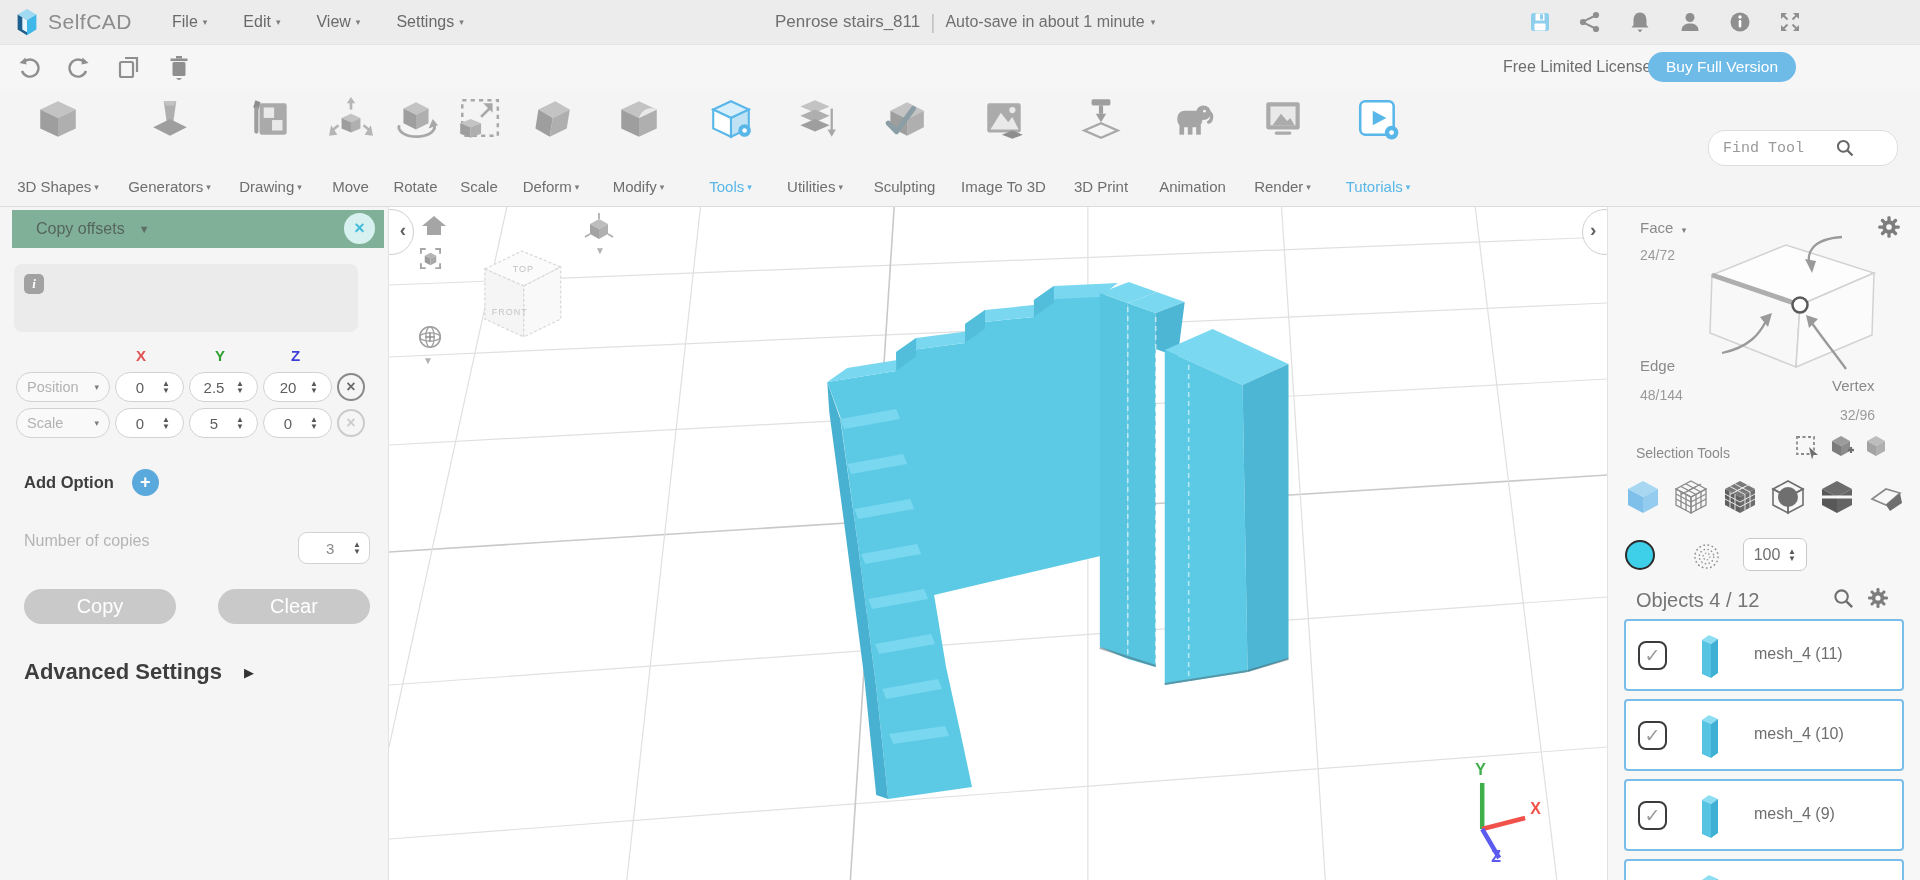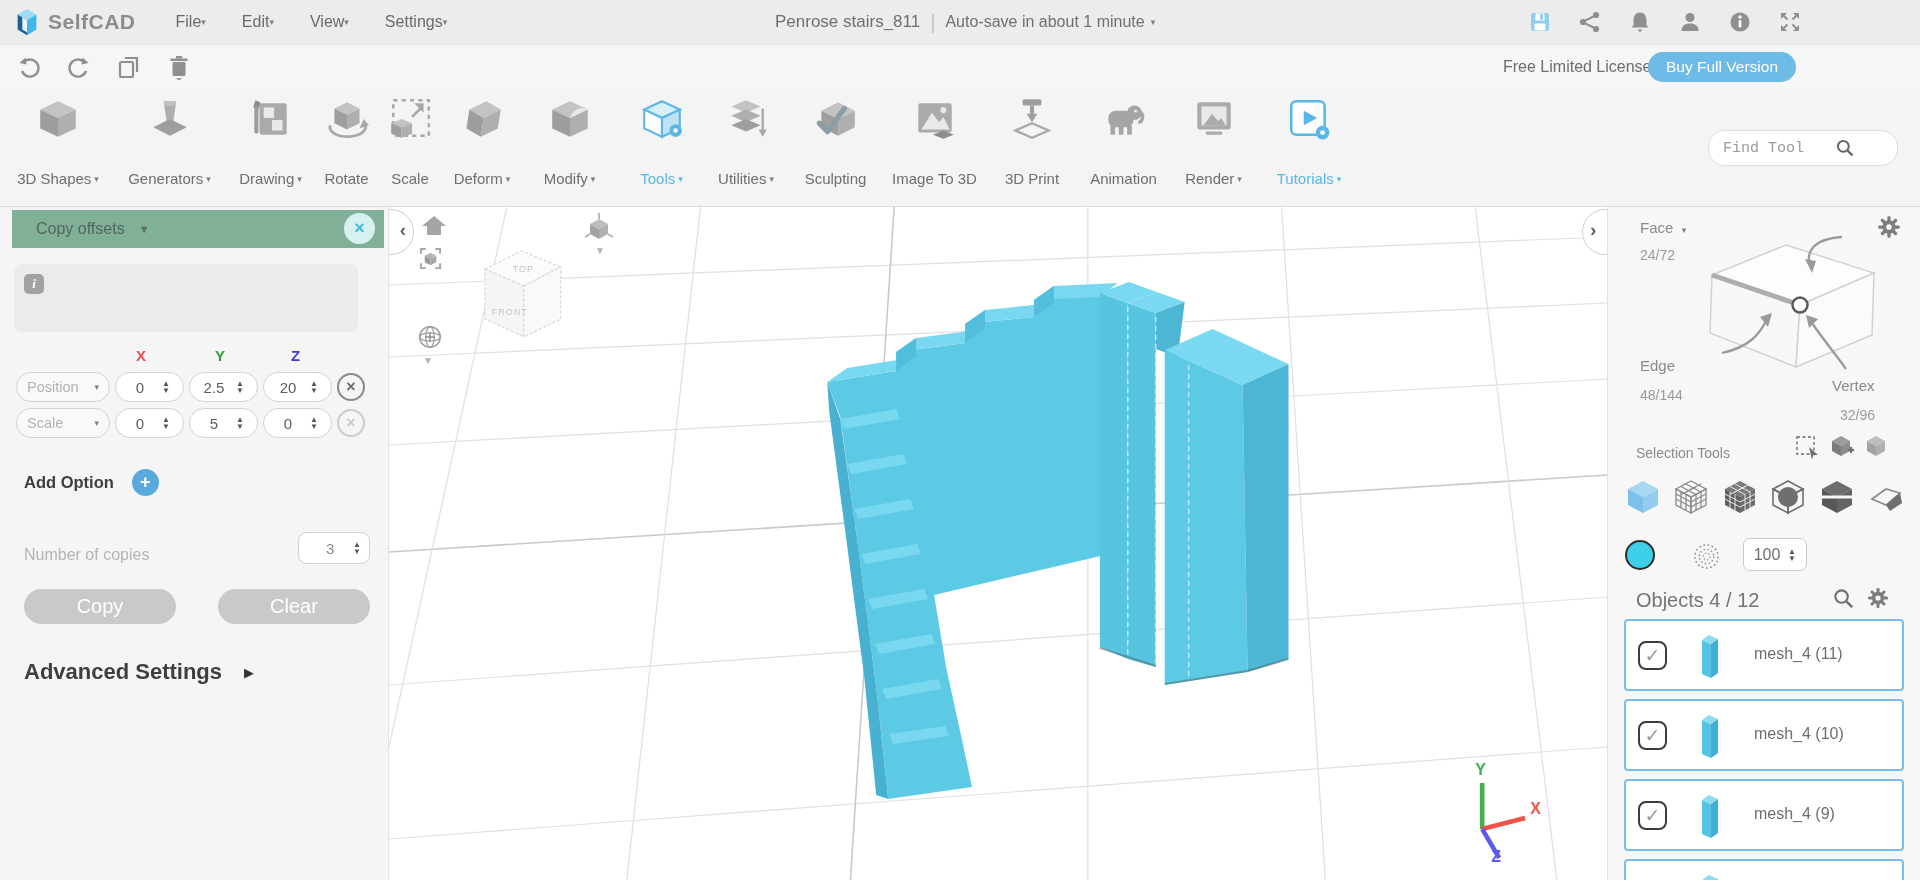--- a/index.html
+++ b/index.html
@@ -1,43 +1,43 @@
 <!DOCTYPE html>
 <html><head>
 <meta charset="utf-8">
 <style>
   html,body{margin:0;padding:0;background:#fff;font-family:"Liberation Sans","DejaVu Sans",sans-serif;}
   #app{position:relative;width:1920px;height:880px;overflow:hidden;background:#fff;color:#6a6a6a;}
 
   
   .bar1{height:44px;background:#ececec;display:flex;align-items:center;position:relative;border-bottom:1px solid #e4e4e4;}
   .logo{display:flex;align-items:center;margin-left:12px;}
-  .logo-text{font-size:21px;font-weight:bold;color:#8c8c8c;margin-left:6px;letter-spacing:.5px;}
+  .logo-text{font-size:21px;font-weight:normal;color:#8c8c8c;margin-left:6px;letter-spacing:.5px;}
   .menus{display:flex;margin-left:22px;}
-  .menu-item{font-size:16px;color:#6a6a6a;padding:0 18px;height:44px;display:flex;align-items:center;cursor:pointer;}
+  .menu-item{font-size:16px;color:#6a6a6a;padding:0 18px;height:44px;display:flex;align-items:center;gap:5px;cursor:pointer;}
   .car{font-size:9px;color:#7d7d7d;}
   .title-group{position:absolute;left:775px;top:0;height:44px;display:flex;align-items:center;gap:10px;}
   .doc-title{font-size:17px;color:#6f6f6f;}
   .divider{font-size:20px;color:#c2c2c2;font-weight:100;}
   .autosave{font-size:16px;color:#6f6f6f;display:flex;align-items:center;gap:6px;cursor:pointer;}
   .bar1-icons{position:absolute;left:1528px;top:0;height:44px;display:flex;align-items:center;gap:26px;}
   .b1i{width:24px;height:24px;cursor:pointer;}
 
   
   .bar2{height:44px;background:#f6f6f6;display:flex;align-items:center;position:relative;}
   .edit-icons{display:flex;align-items:center;gap:24px;margin-left:16px;}
   .e2i{width:26px;height:26px;cursor:pointer;position:relative;}
   .license{position:absolute;left:1503px;font-size:16px;color:#6d6d6d;}
   .buy-btn{position:absolute;left:1648px;top:7px;height:30px;padding:0 18px;border-radius:15px;background:#6fbbe8;color:#fff;font-size:15.5px;display:flex;align-items:center;cursor:pointer;}
 
   
   .toolbar{height:117px;background:#f4f4f4;border-bottom:1px solid #dcdcdc;display:flex;position:relative;padding-left:2px;}
   .titem{display:flex;flex-direction:column;align-items:center;cursor:pointer;flex:none;}
   .ticon{width:46px;height:46px;margin-top:7px;}
-  .tlabel{margin-top:28px;font-size:15px;color:#6e6e6e;white-space:nowrap;display:flex;align-items:center;gap:3px;}
+  .tlabel{margin-top:36px;font-size:15px;color:#6e6e6e;white-space:nowrap;display:flex;align-items:center;gap:3px;}
   .titem.active .tlabel{color:#58b7e8;}
   .findtool{position:absolute;right:22px;top:41px;width:164px;height:34px;background:#fff;border:1px solid #dedede;border-radius:17px;display:flex;align-items:center;padding:0 12px;}
   .findtool input{border:none;outline:none;width:110px;font-size:15px;color:#701a75;background:transparent;font-family:Liberation Mono, monospace;}
   .findtool input::placeholder{color:#9a9a9a;}
 
   
   .content{display:flex;height:675px;}
 
   
   .lpanel{width:388px;background:#f5f5f5;position:relative;border-right:1px solid #e2e2e2;flex:none;}
@@ -53,21 +53,21 @@
   .vrow{position:absolute;left:16px;height:30px;display:flex;align-items:center;gap:5px;}
   .pill-label{width:94px;height:30px;border:1.5px solid #d2d2d2;border-radius:15px;background:#f9f9f9;display:flex;align-items:center;justify-content:space-between;padding:0 10px;box-sizing:border-box;font-size:14.5px;color:#b2b2b2;cursor:pointer;}
   .num-input{width:69px;height:30px;border:1.5px solid #d2d2d2;border-radius:15px;background:#fff;display:flex;align-items:center;box-sizing:border-box;padding:0 6px 0 2px;}
   .num-input input{width:40px;border:none;outline:none;background:transparent;font-size:15px;color:#5e5e5e;text-align:center;font-family:inherit;}
   .stepper{display:flex;flex-direction:column;line-height:7px;font-size:8px;color:#555;cursor:pointer;}
   .rm-btn{width:28px;height:28px;border-radius:50%;border:2px solid #8a8a8a;color:#6a6a6a;font-size:16px;font-weight:bold;display:flex;align-items:center;justify-content:center;cursor:pointer;box-sizing:border-box;}
   .rm-btn.disabled{border-color:#cbcbcb;color:#cbcbcb;}
   .add-row{position:absolute;left:24px;top:262px;display:flex;align-items:center;gap:18px;}
   .add-label{font-size:16.5px;font-weight:bold;color:#3e3e3e;}
   .plus-btn{width:27px;height:27px;border-radius:50%;background:#5aa9dc;color:#fff;font-size:18px;font-weight:bold;display:flex;align-items:center;justify-content:center;cursor:pointer;}
-  .copies-row{position:absolute;left:24px;top:325px;width:346px;display:flex;align-items:flex-end;justify-content:space-between;}
+  .copies-row{position:absolute;left:24px;top:325px;width:346px;display:flex;align-items:flex-start;justify-content:space-between;}
   .copies-label{font-size:16px;color:#b4b4b4;}
   .copies-input{width:72px;height:32px;border:1.5px solid #d2d2d2;border-radius:9px;background:#fff;display:flex;align-items:center;box-sizing:border-box;padding:0 8px 0 2px;justify-content:flex-end;gap:4px;}
   .copies-input input{width:34px;border:none;outline:none;background:transparent;font-size:15px;color:#8a8a8a;text-align:center;font-family:inherit;}
   .btn-row{position:absolute;left:24px;top:382px;width:346px;display:flex;justify-content:space-between;}
   .gbtn{width:152px;height:35px;border-radius:17.5px;background:#c9c9c9;color:#fff;font-size:20px;display:flex;align-items:center;justify-content:center;cursor:pointer;}
   .adv-row{position:absolute;left:24px;top:452px;display:flex;align-items:center;gap:22px;cursor:pointer;}
   .adv-label{font-size:22px;font-weight:bold;color:#3e3e3e;}
   .adv-car{font-size:13px;color:#333;}
 
   
@@ -238,20 +238,36 @@
           <rect x="23" y="23" width="10" height="10" fill="#e9e9e9"></rect>
         <polygon points="7,4 12,6 10,13 5,11" fill="#8e8e8e"></polygon>
           <rect x="6" y="10" width="4" height="26" rx="2" fill="#9e9e9e"></rect>
       </svg>
       <div class="tlabel">
           <span>Drawing</span>
           <span class="car">▾</span>
         </div>
     </div>
 
+    <div class="titem" style="width:69px">
+      <svg class="ticon" viewBox="0 0 44 44">
+        <polygon class="gl" points="22,17 31,21 22,25 13,21"></polygon>
+          <polygon class="g" points="13,21 22,25 22,35 13,31"></polygon>
+          <polygon class="gm" points="22,25 31,21 31,31 22,35"></polygon>
+        <line x1="22" y1="13" x2="22" y2="5" stroke="#b5b5b5" stroke-width="2.5"></line>
+          <polygon points="18,7 26,7 22,1" fill="#b5b5b5"></polygon>
+        <line x1="10" y1="28" x2="4" y2="33" stroke="#b5b5b5" stroke-width="2.5"></line>
+          <polygon points="3,28 9,37 1,38" fill="#b5b5b5"></polygon>
+        <line x1="34" y1="28" x2="40" y2="33" stroke="#b5b5b5" stroke-width="2.5"></line>
+          <polygon points="41,28 35,37 43,38" fill="#b5b5b5"></polygon>
+      </svg>
+      <div class="tlabel">
+          <span>Move</span>
+        </div>
+    </div>
 
     <div class="titem" style="width:61px">
       <svg class="ticon" viewBox="0 0 44 44">
         <polygon class="gl" points="22,6 34,12 22,18 10,12"></polygon>
           <polygon class="g" points="10,12 22,18 22,32 10,26"></polygon>
           <polygon class="gm" points="22,18 34,12 34,26 22,32"></polygon>
         <path d="M6,28 A17,9 0 1 0 38,26" fill="none" stroke="#a8a8a8" stroke-width="2.6"></path>
         <polygon points="34,31 43,28 38,22" fill="#a8a8a8"></polygon>
       </svg>
       <div class="tlabel">

